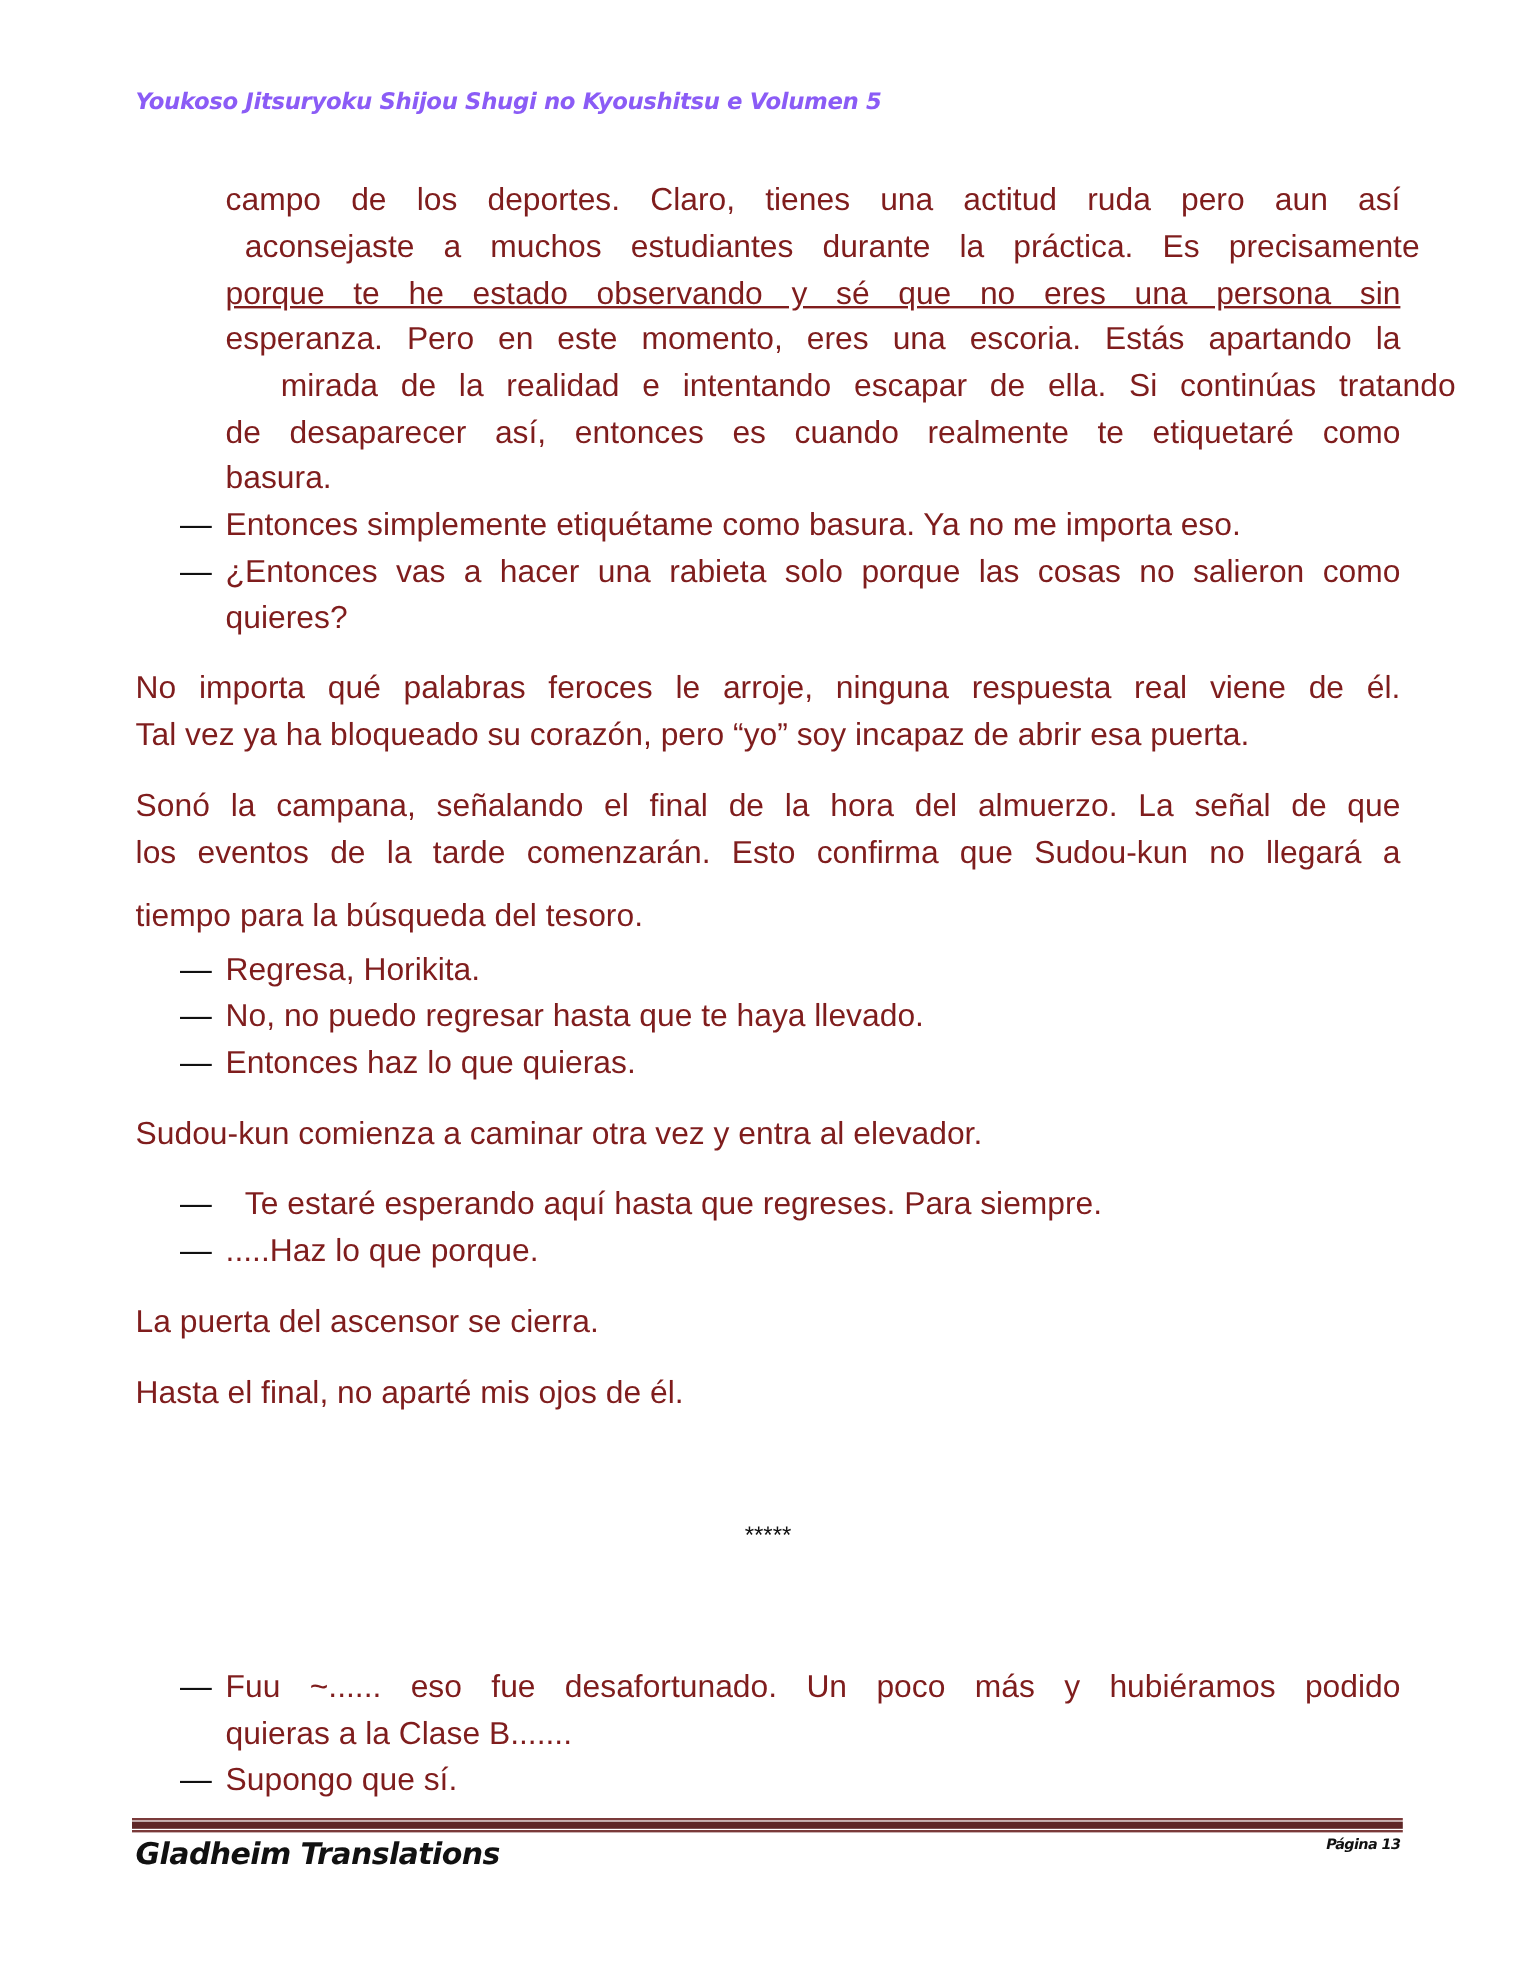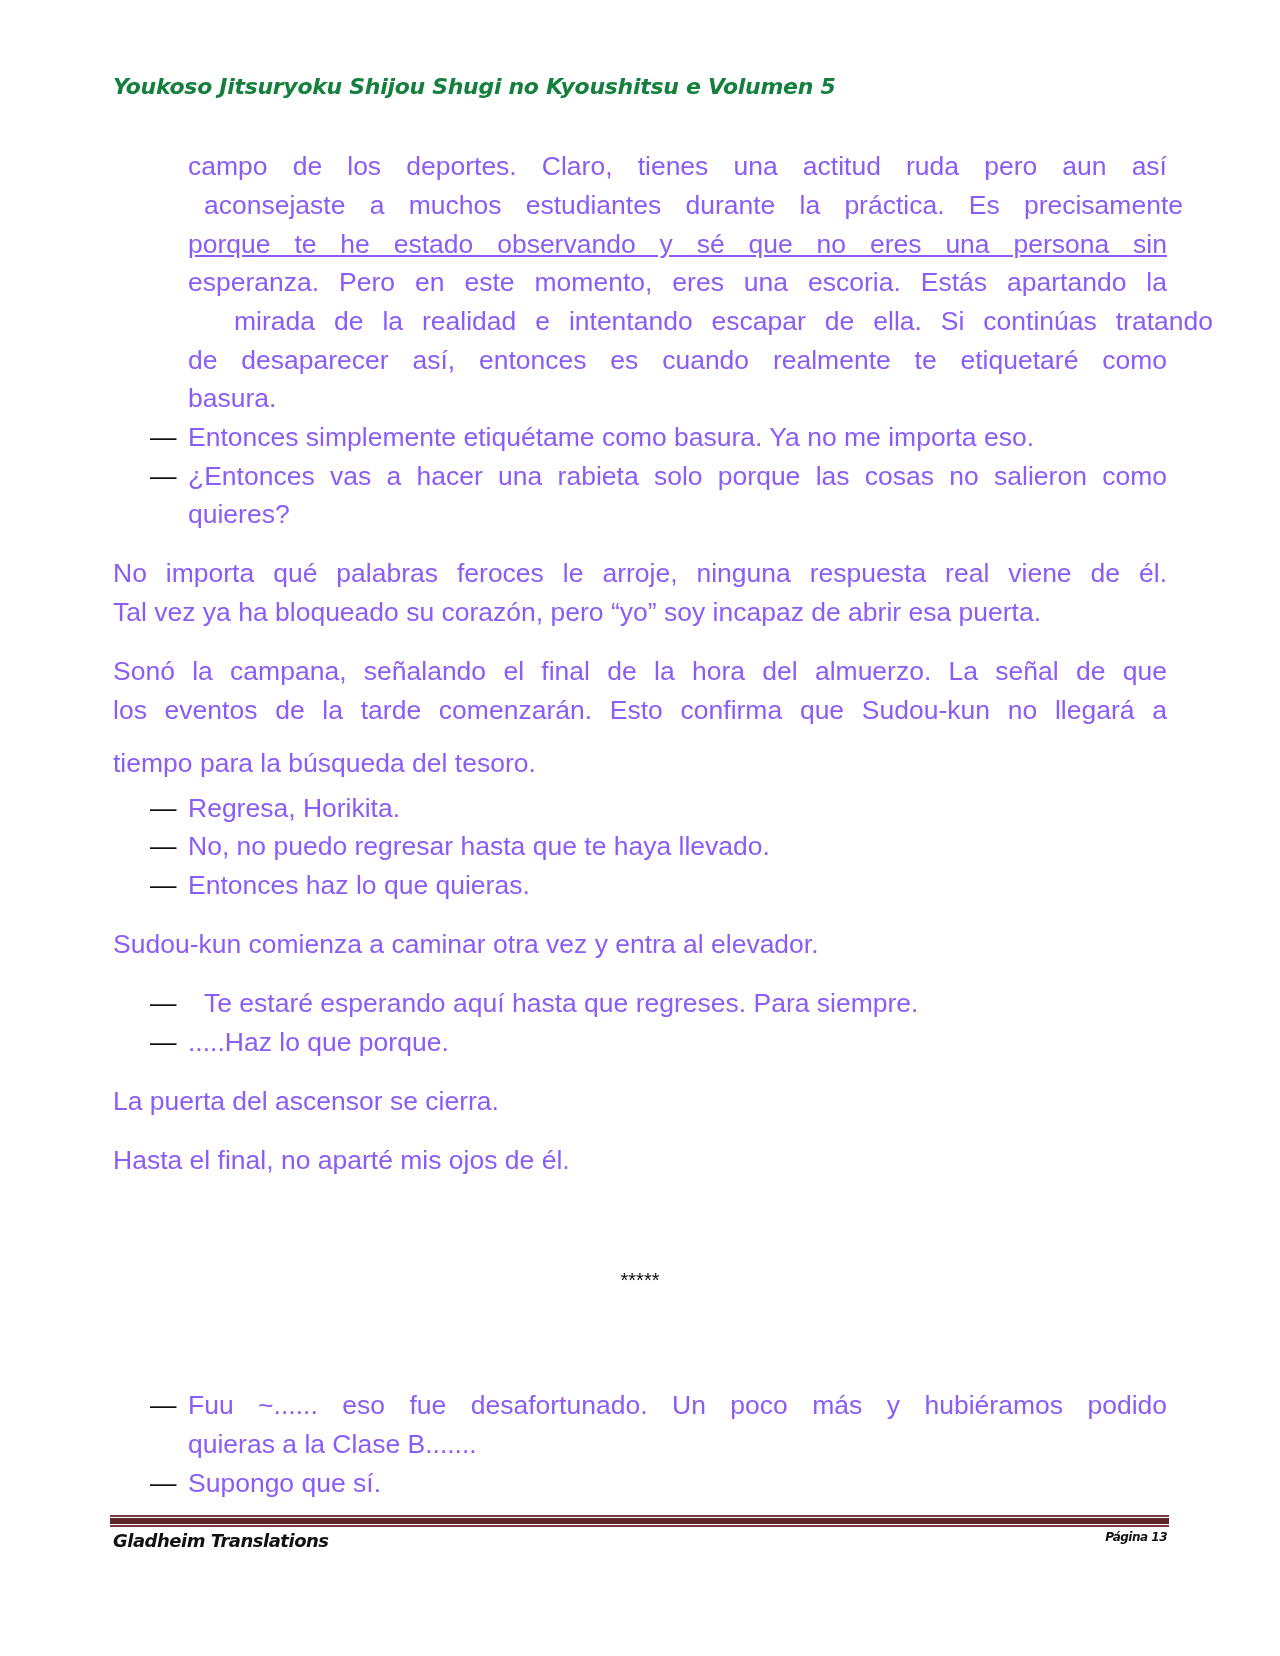--- a/index.html
+++ b/index.html
@@ -1,26 +1,26 @@
 <!DOCTYPE html>
 <html><head>
 <meta charset="utf-8">
 <style>
   html, body { margin:0; padding:0; background:#ffffff; }
   body { width:1280px; height:1656px; position:relative; overflow:hidden; font-family:"Liberation Sans", sans-serif; color:#111; }
-  .header { position:absolute; left:113px; top:74px; font-family:"DejaVu Sans", sans-serif; font-weight:bold; font-style:italic; font-size:22px; letter-spacing:-0.3px; color:#15803d; white-space:nowrap; }
-  .line { position:absolute; font-size:26.5px; line-height:32px; white-space:nowrap; color:#8b5cf6; }
+  .header { position:absolute; left:113px; top:74px; font-family:"DejaVu Sans", sans-serif; font-weight:bold; font-style:italic; font-size:19px; letter-spacing:-0.3px; color:#8b5cf6; white-space:nowrap; }
+  .line { position:absolute; font-size:26.5px; line-height:32px; white-space:nowrap; color:#7f1d1d; }
   .just { text-align:justify; text-align-last:justify; white-space:normal; }
   .dash { position:absolute; left:150px; font-size:26.5px; line-height:32px; color:#111; }
   .sep { position:absolute; left:0; width:1280px; text-align:center; top:1269px; font-size:20px; }
   .rule { position:absolute; left:110px; width:1059px; top:1515px; height:12px; }
   .rule .t { position:absolute; left:0; right:0; top:0; height:2px; background:#7a3a3a; }
   .rule .m { position:absolute; left:0; right:0; top:3px; height:6px; background:#5e2626; }
   .rule .b { position:absolute; left:0; right:0; top:10px; height:2px; background:#7a3a3a; }
-  .footer-left { position:absolute; left:113px; top:1530px; font-family:"DejaVu Sans", sans-serif; font-weight:bold; font-style:italic; font-size:18px; letter-spacing:-0.5px; }
+  .footer-left { position:absolute; left:113px; top:1530px; font-family:"DejaVu Sans", sans-serif; font-weight:bold; font-style:italic; font-size:25px; letter-spacing:-0.5px; }
   .footer-right { position:absolute; right:113px; top:1530px; font-family:"DejaVu Sans", sans-serif; font-weight:bold; font-style:italic; font-size:12px; letter-spacing:-0.5px; }
 </style>
 </head>
 <body>
 
 <div class="header">Youkoso Jitsuryoku Shijou Shugi no Kyoushitsu e Volumen 5</div>
 
 <div class="line just" style="left:188px; width:979px; top:150px;">campo de los deportes. Claro, tienes una actitud ruda pero aun así</div>
 <div class="line just" style="left:188px; width:979px; top:189px;margin-left:16px;">aconsejaste a muchos estudiantes durante la práctica. Es precisamente</div>
 <div class="line just" style="left:188px; width:979px; top:228px;text-decoration:underline;">porque te he estado observando y sé que no eres una persona sin</div>

